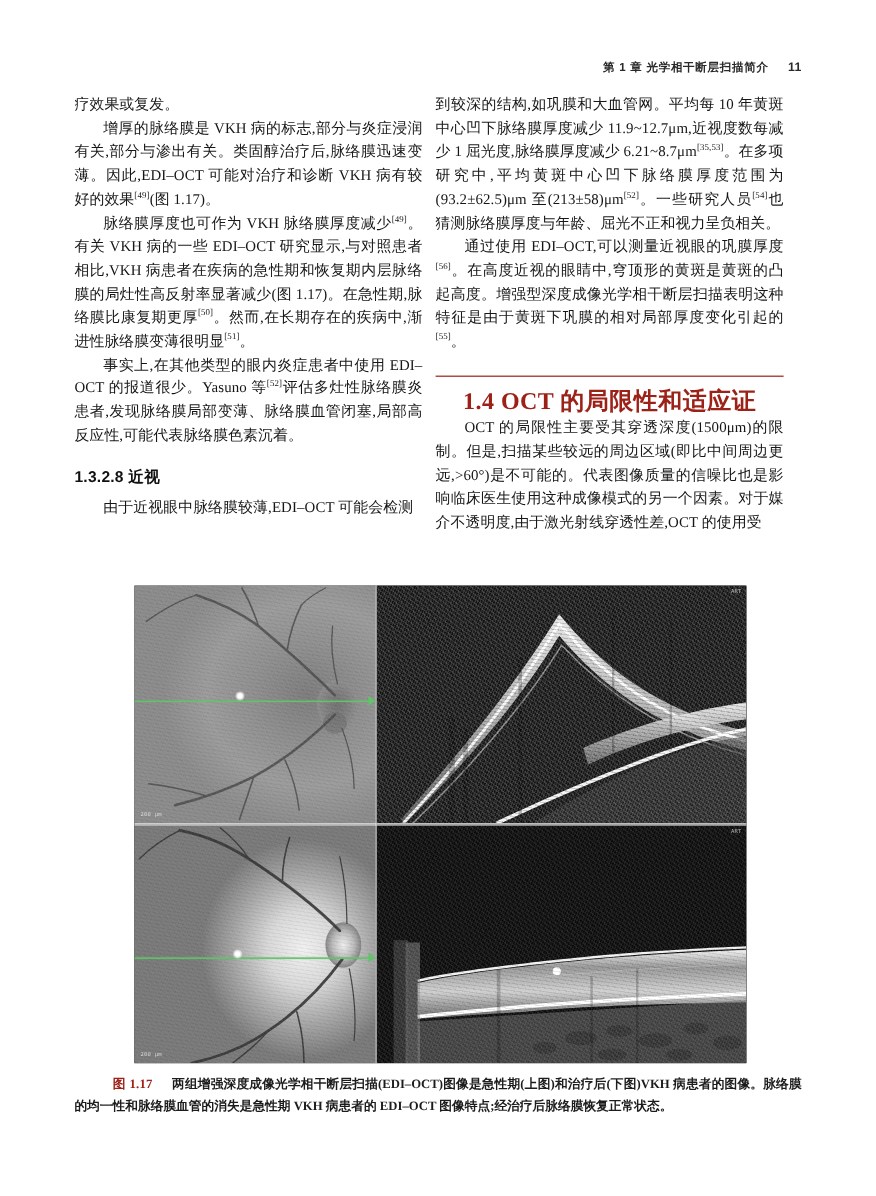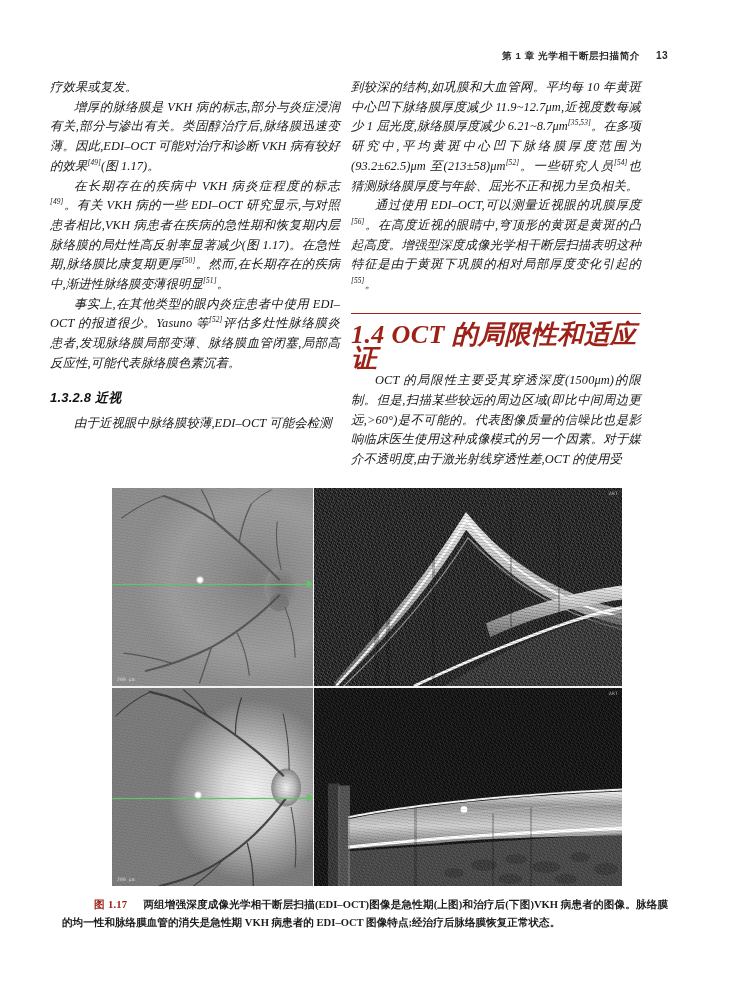--- a/index.html
+++ b/index.html
@@ -36,26 +36,25 @@
     color: #2a2a2a;
     white-space: nowrap;
   }
   .running-head .chap { letter-spacing: 0.6px; }
   .running-head .folio { font-size: 10.2px; margin-left: 6px; }
 
   
   .columns {
     position: absolute;
     top: 78px;
-    left: 50px;
+    left: 62px;
     width: 606px;
     height: 400px;
     display: flex;
     gap: 11px;
-    font-style: italic;
   }
   .col {
     width: 290px;
     position: relative;
   }
   p.body {
     margin: 0;
     font-size: 12.4px;
     line-height: 19.7px;
     text-align: justify;
@@ -87,25 +86,26 @@
   }
   .major-rule {
     height: 1.6px;
     background: #9c2218;
     width: 100%;
     margin-bottom: 9px;
   }
   h2.major {
     margin: 0;
     font-family: "Liberation Serif", "DejaVu Serif", serif;
-    font-size: 26px;
+    font-size: 20px;
     font-weight: bold;
     color: #9c2218;
     letter-spacing: 0.4px;
     line-height: 24px;
+    text-align: center;
   }
   .after-head { margin-top: 13px; }
 
   
   figure.plate {
     position: absolute;
     left: 112px;
     top: 488px;
     width: 510px;
     height: 398px;
@@ -227,32 +227,32 @@
   }
   .caption .fig-gap { display: inline-block; width: 10px; }
 </style>
 </head>
 <body>
 
 <div id="page">
 
   <div class="running-head">
     <span class="chap">第 1 章    光学相干断层扫描简介</span>
-    <span class="folio">13</span>
+    <span class="folio">11</span>
   </div>
 
   <div class="columns">
 
     <div class="col">
 
       <p class="body"><span>疗效果或复发。</span></p>
 
       <p class="body indent"><span>增厚的脉络膜是 VKH 病的标志,部分与炎症浸润有关,部分与渗出有关。类固醇治疗后,脉络膜迅速变薄。因此,EDI–OCT 可能对治疗和诊断 VKH 病有较好的效果</span><sup class="cite">[49]</sup><span>(图 1.17)。</span></p>
 
-      <p class="body indent"><span>在长期存在的疾病中 VKH 病炎症程度的标志</span><sup class="cite">[49]</sup><span>。有关 VKH 病的一些 EDI–OCT 研究显示,与对照患者相比,VKH 病患者在疾病的急性期和恢复期内层脉络膜的局灶性高反射率显著减少(图 1.17)。在急性期,脉络膜比康复期更厚</span><sup class="cite">[50]</sup><span>。然而,在长期存在的疾病中,渐进性脉络膜变薄很明显</span><sup class="cite">[51]</sup><span>。</span></p>
+      <p class="body indent"><span>脉络膜厚度也可作为 VKH 脉络膜厚度减少</span><sup class="cite">[49]</sup><span>。有关 VKH 病的一些 EDI–OCT 研究显示,与对照患者相比,VKH 病患者在疾病的急性期和恢复期内层脉络膜的局灶性高反射率显著减少(图 1.17)。在急性期,脉络膜比康复期更厚</span><sup class="cite">[50]</sup><span>。然而,在长期存在的疾病中,渐进性脉络膜变薄很明显</span><sup class="cite">[51]</sup><span>。</span></p>
 
       <p class="body indent"><span>事实上,在其他类型的眼内炎症患者中使用 EDI–OCT 的报道很少。Yasuno 等</span><sup class="cite">[52]</sup><span>评估多灶性脉络膜炎患者,发现脉络膜局部变薄、脉络膜血管闭塞,局部高反应性,可能代表脉络膜色素沉着。</span></p>
 
       <h3 class="subsec">1.3.2.8 近视</h3>
 
       <p class="body indent"><span>由于近视眼中脉络膜较薄,EDI–OCT 可能会检测</span></p>
     </div>
 
     <div class="col">
 

